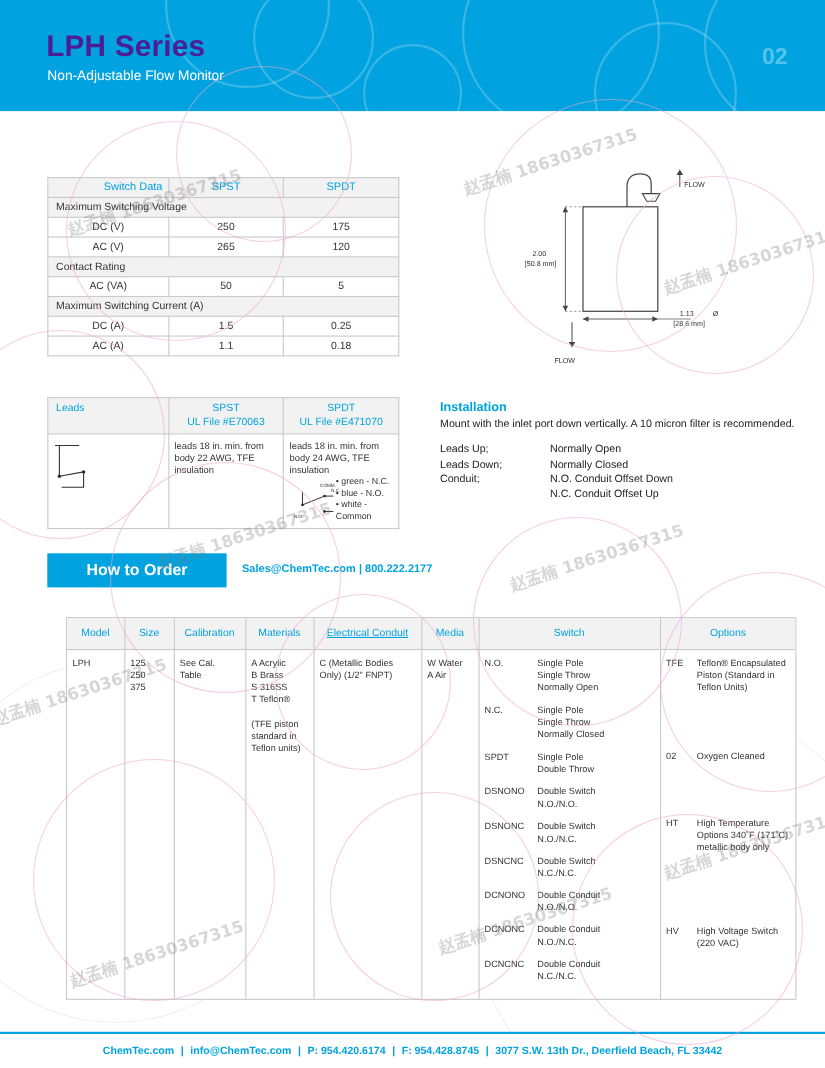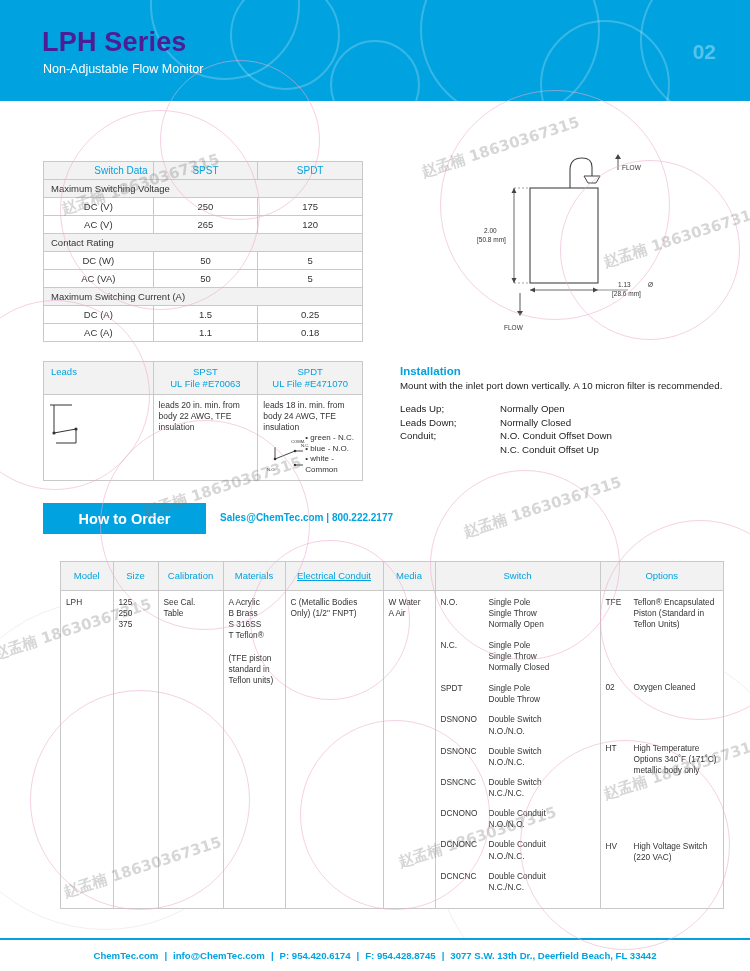--- a/index.html
+++ b/index.html
@@ -194,25 +194,20 @@
   </tr>
   <tr>
     <td class="lbl">AC (V)</td>
     <td class="val">265</td>
     <td class="val">120</td>
   </tr>
   <tr class="sd-section">
     <td colspan="3">Contact Rating</td>
   </tr>
   <tr>
-    <td class="lbl">DC (W)</td>
-    <td class="val">50</td>
-    <td class="val">5</td>
-  </tr>
-  <tr>
     <td class="lbl">AC (VA)</td>
     <td class="val">50</td>
     <td class="val">5</td>
   </tr>
   <tr class="sd-section">
     <td colspan="3">Maximum Switching Current (A)</td>
   </tr>
   <tr>
     <td class="lbl">DC (A)</td>
     <td class="val">1.5</td>
@@ -244,21 +239,21 @@
       <svg width="62" height="52" viewBox="0 0 62 52">
         <path d="M8 6 L8 14" stroke="#333" stroke-width="1" fill="none"></path>
         <path d="M4 6 L26 6" stroke="#333" stroke-width="1" fill="none"></path>
         <path d="M8 14 L8 34" stroke="#333" stroke-width="1" fill="none"></path>
         <path d="M8 34 L30 30" stroke="#333" stroke-width="1" fill="none"></path>
         <circle cx="8" cy="34" r="1.6" fill="#333"></circle>
         <circle cx="30" cy="30" r="1.6" fill="#333"></circle>
         <path d="M30 30 L30 44 L10 44" stroke="#333" stroke-width="1" fill="none"></path>
       </svg>
     </td>
-    <td>leads 20 in. min. from body 22 AWG, TFE insulation</td>
+    <td>leads 18 in. min. from body 22 AWG, TFE insulation</td>
     <td>
       <div>leads 18 in. min. from body 24 AWG, TFE insulation</div>
       <div style="position:relative; height:40px; margin-top:2px;">
         <svg width="100" height="40" viewBox="0 0 100 40" style="position:absolute;left:-2px;top:2px;">
           <text x="30" y="6" font-size="4.2" fill="#333" font-family="Liberation Sans, sans-serif">COMM.</text>
           <path d="M14 10 L14 22" stroke="#333" stroke-width="0.9" fill="none"></path>
           <path d="M14 22 L34 14" stroke="#333" stroke-width="0.9" fill="none"></path>
           <circle cx="14" cy="22" r="1.3" fill="#333"></circle>
           <circle cx="34" cy="14" r="1.3" fill="#333"></circle>
           <circle cx="34" cy="28" r="1.3" fill="#333"></circle>

